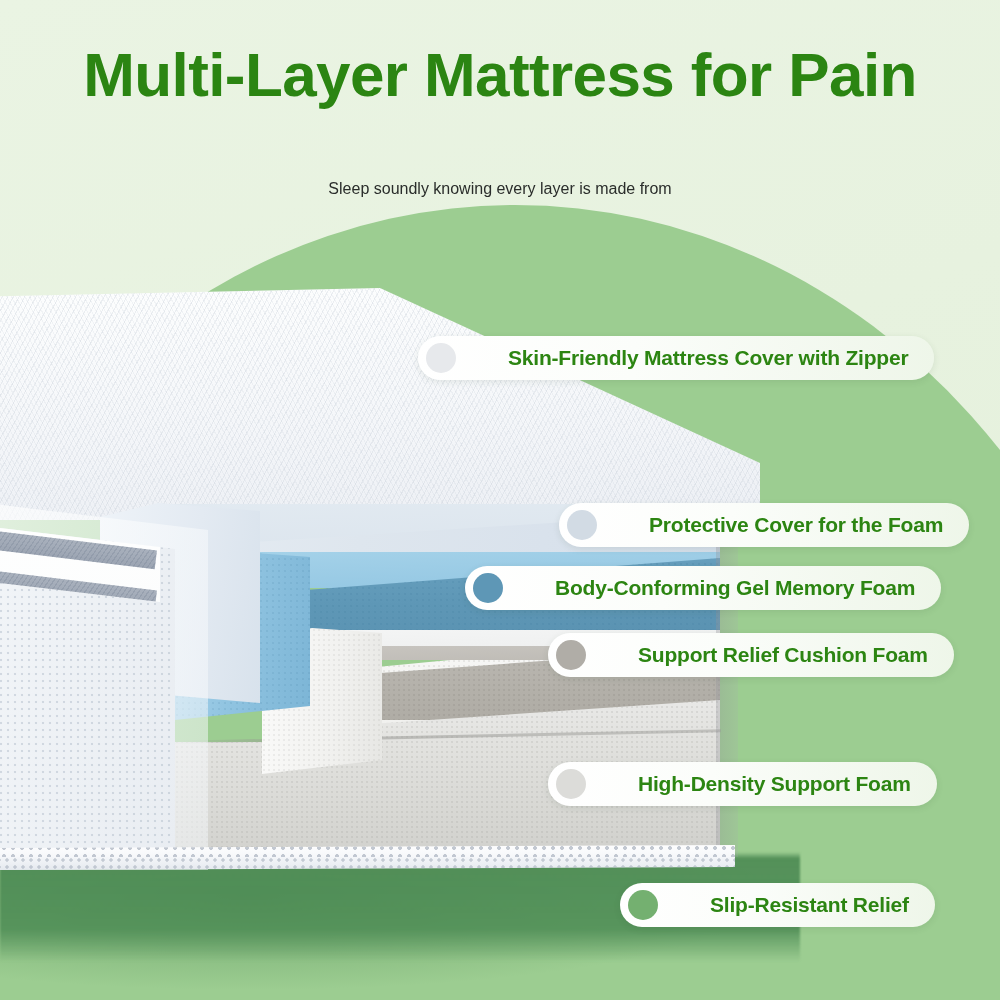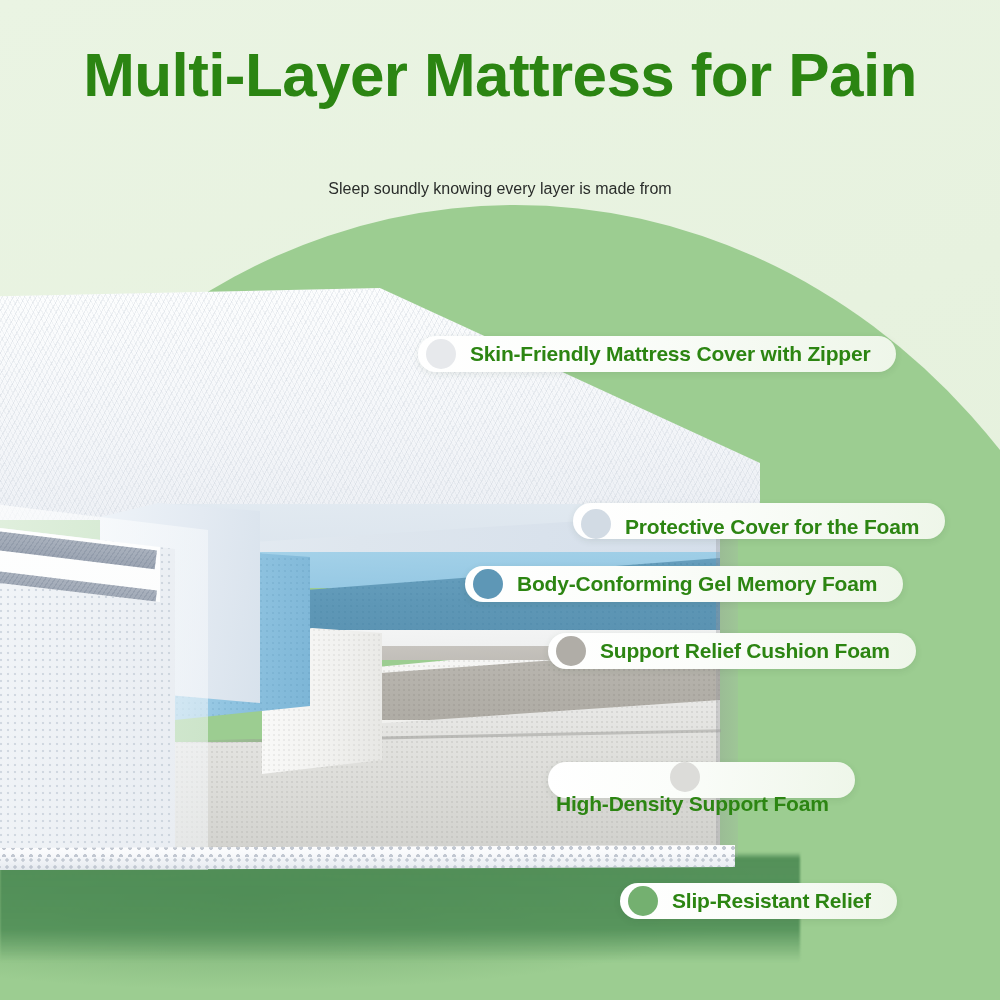--- a/index.html
+++ b/index.html
@@ -312,47 +312,48 @@
     height: 352px;
     background: linear-gradient(90deg, rgba(150,150,156,0.35) 0%, rgba(168,168,174,0.18) 100%);
     clip-path: polygon(0 0, 22px 12px, 22px 352px, 0 352px);
   }
 
   
   .pill {
     position: absolute;
     display: flex;
     align-items: center;
-    height: 36px;
+    height: 44px;
     border-radius: 22px;
     background: linear-gradient(96deg, #ffffff 0%, #fbfdfa 42%, #eef6e9 100%);
     box-shadow: 0 2px 7px rgba(40,70,40,0.10);
     z-index: 60;
     padding: 0 26px 0 8px;
     white-space: nowrap;
+    gap: 38px;
   }
   .pill .dot {
     width: 30px;
     height: 30px;
     border-radius: 50%;
     flex: 0 0 30px;
     margin-right: 14px;
   }
   .pill .plabel {
     font-size: 21px;
     font-weight: bold;
     color: #2c8512;
     letter-spacing: -0.2px;
   }
 
   #pill0 { left: 418px; top: 336px; }
-  #pill1 { left: 573px; top: 503px; align-items: flex-end; }
+  #pill1 { left: 559px; top: 503px; }
   #pill2 { left: 465px; top: 566px; }
   #pill3 { left: 548px; top: 633px; }
-  #pill4 { left: 548px; top: 762px; flex-direction: column; }
+  #pill4 { left: 548px; top: 762px; }
   #pill5 { left: 620px; top: 883px; }
 </style>
 </head>
 <body>
 
 <div id="stage">
 
   <div class="bg-base"></div>
   <div class="bg-arc" style="background: rgb(156, 205, 145);"></div>
   <div class="bg-shadow-soft"></div>

